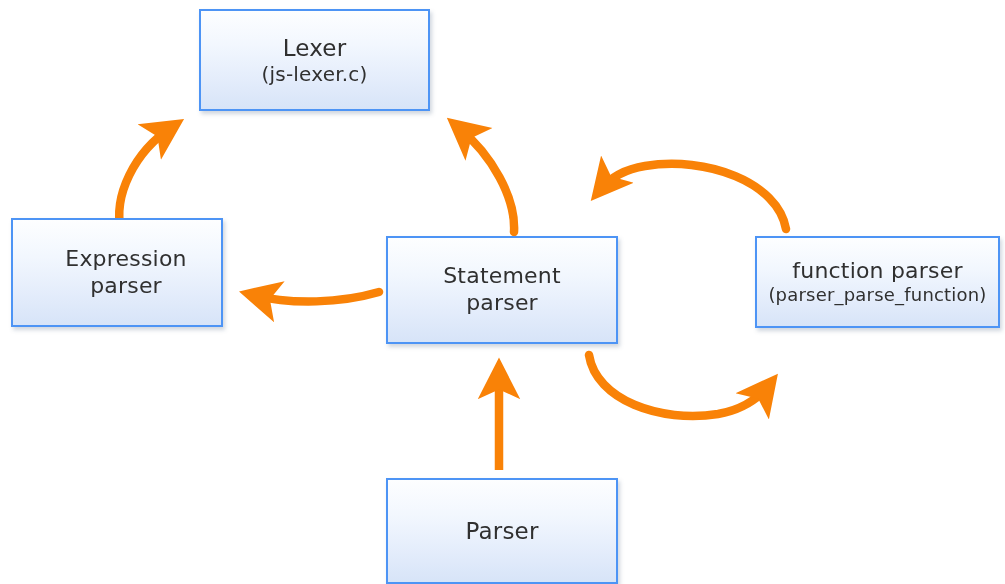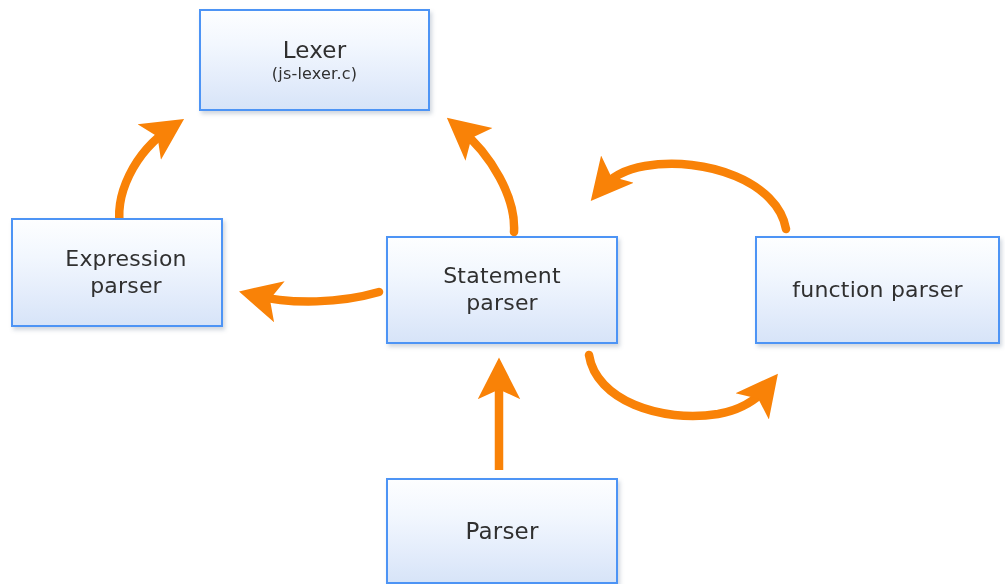--- a/index.html
+++ b/index.html
@@ -29,30 +29,30 @@
     justify-content: center;
     color: #303030;
     text-align: center;
     line-height: 1.22;
     letter-spacing: 0.2px;
   }
   .node .title {
     font-size: 23px;
   }
   .node .sub {
-    font-size: 16px;
+    font-size: 20px;
   }
   .node.tight .title { font-size: 22px; }
   .node.tight .sub { font-size: 18px; }
 
   
   #node-lexer      { left: 199px; top:   9px; width: 231px; height: 102px; }
   #node-expression { left:  11px; top: 218px; width: 212px; height: 109px; padding-left: 18px; }
   #node-statement  { left: 386px; top: 236px; width: 232px; height: 108px; }
-  #node-function   { left: 755px; top: 236px; width: 245px; height: 108px; }
+  #node-function   { left: 755px; top: 236px; width: 245px; height: 92px; }
   #node-parser     { left: 386px; top: 478px; width: 232px; height: 106px; }
 
   #arrows {
     position: absolute;
     left: 0; top: 0;
     width: 1005px;
     height: 584px;
     pointer-events: none;
   }
 </style>
@@ -103,19 +103,20 @@
     <div class="title">parser</div>
   </div>
 
   <div class="node tight" id="node-statement">
     <div class="title">Statement</div>
     <div class="title">parser</div>
   </div>
 
   <div class="node tight" id="node-function">
     <div class="title">function parser</div>
+    <div class="sub">(parser_parse_function)</div>
   </div>
 
   <div class="node" id="node-parser">
     <div class="title">Parser</div>
   </div>
 
 </div>
 
 </body></html>

